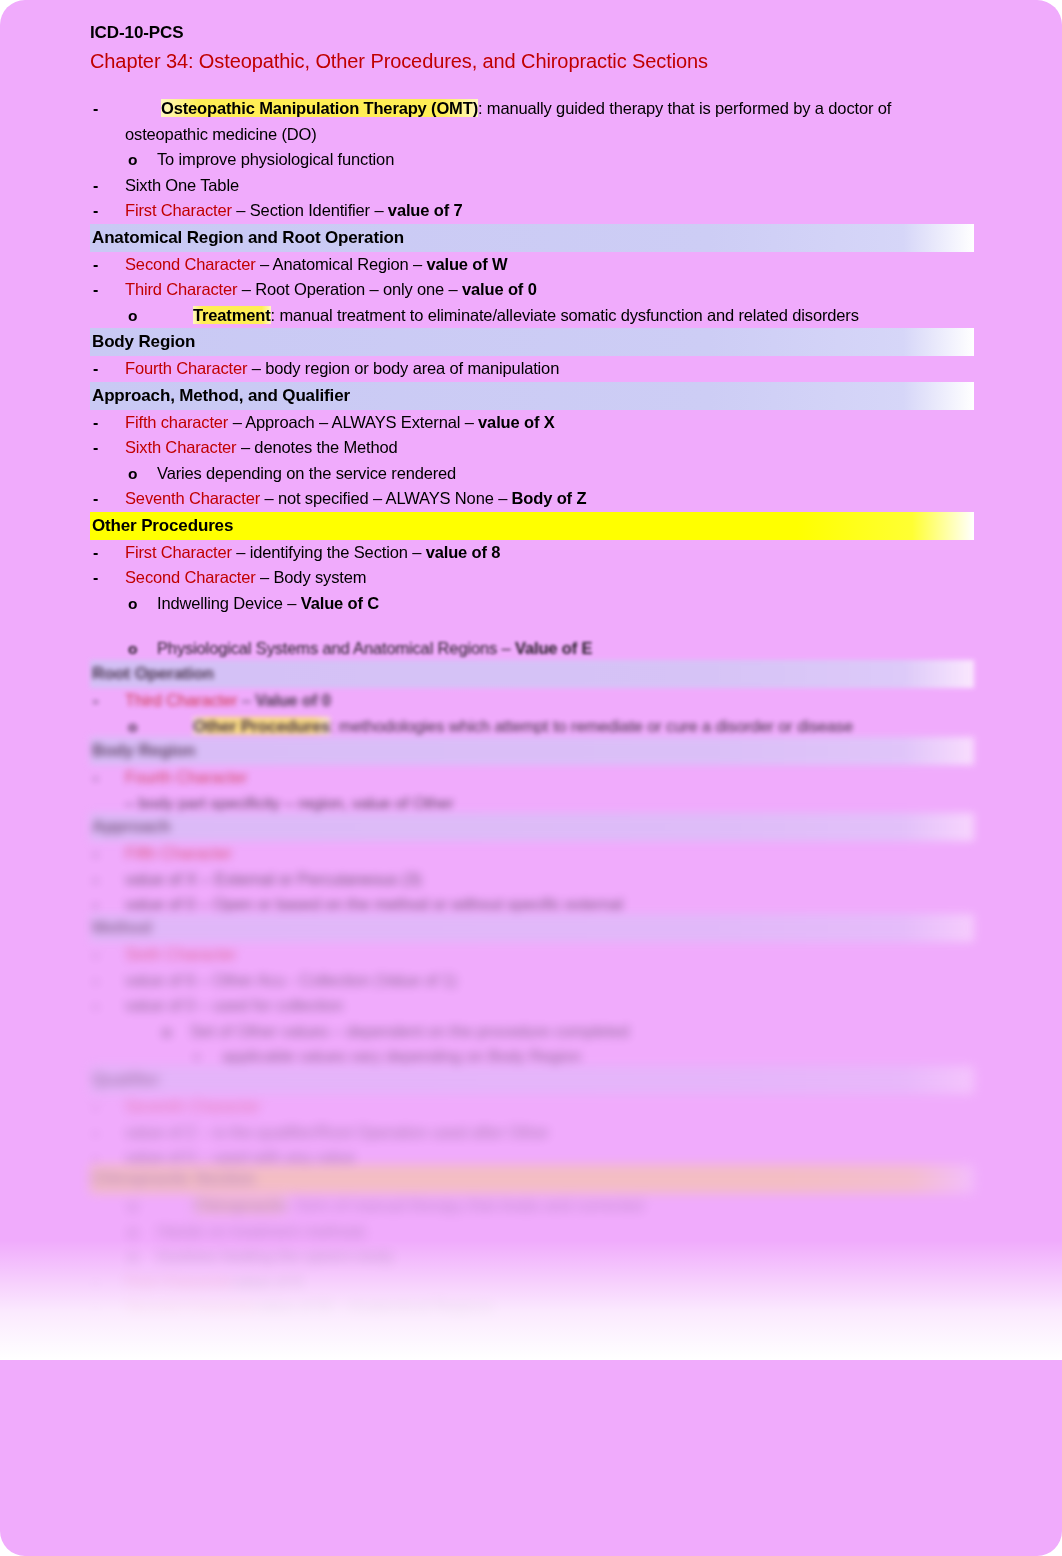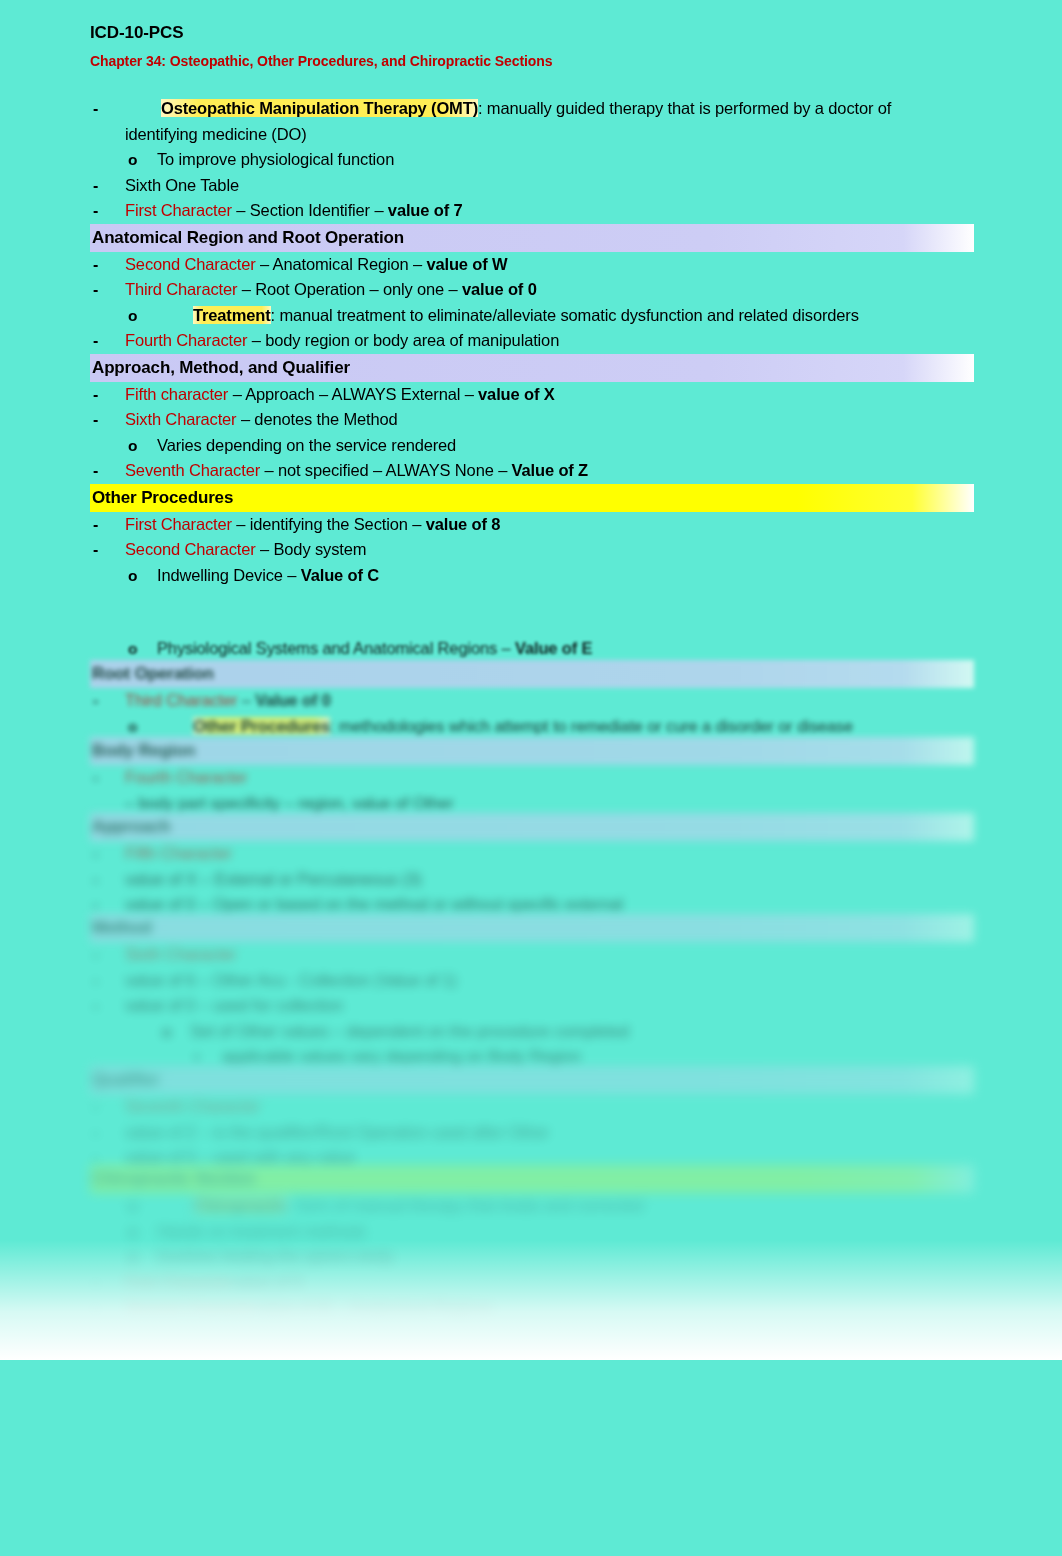--- a/index.html
+++ b/index.html
@@ -14,40 +14,41 @@
     font-family: "Liberation Sans", sans-serif;
     color: #000000;
     overflow: hidden;
   }
 
   .page {
     position: absolute;
     left: 0; top: 0;
     width: 1062px;
     height: 1556px;
-    background: #5eead4;
+    background: #f0abfc;
+    border-radius: 25px;
   }
 
   .content {
     position: absolute;
     left: 90px;
     top: 20px;
     width: 890px;
   }
 
   
   .doc-title {
     font-size: 17px;
     font-weight: bold;
     line-height: 25px;
     letter-spacing: -0.1px;
   }
   .chapter-title {
-    font-size: 14px;
-    font-weight: bold;
+    font-size: 20px;
+    font-weight: normal;
     color: #C00000;
     line-height: 26px;
     margin-top: 3px;
     letter-spacing: -0.1px;
   }
 
   .spacer-lg { height: 22px; }
 
   
   .band {
@@ -162,21 +163,21 @@
     <div class="doc-title">ICD-10-PCS</div>
     <div class="chapter-title">Chapter 34: Osteopathic, Other Procedures, and Chiropractic Sections</div>
 
     <div class="spacer-lg"></div>
 
 
     <div class="row">
       <span class="dash">-</span><span class="bold hl-soft">Osteopathic Manipulation Therapy (OMT)</span><span>: manually guided therapy that is performed by a doctor of</span>
     </div>
     <div class="row cont">
-      <span>identifying medicine (DO)</span>
+      <span>osteopathic medicine (DO)</span>
     </div>
     <div class="row sub">
       <span class="circ">o</span><span>To improve physiological function</span>
     </div>
     <div class="row">
       <span class="dash">-</span><span>Sixth One Table</span>
     </div>
     <div class="row">
       <span class="dash">-</span><span class="red">First Character</span><span> – Section Identifier – </span><span class="bold">value of 7</span>
     </div>
@@ -186,38 +187,39 @@
     <div class="row">
       <span class="dash">-</span><span class="red">Second Character</span><span> – Anatomical Region – </span><span class="bold">value of W</span>
     </div>
     <div class="row">
       <span class="dash">-</span><span class="red">Third Character</span><span> – Root Operation – only one – </span><span class="bold">value of 0</span>
     </div>
     <div class="row sub">
       <span class="circ">o</span><span class="bold hl-soft">Treatment</span><span>: manual treatment to eliminate/alleviate somatic dysfunction and related disorders</span>
     </div>
 
+    <div class="band band-blue">Body Region</div>
 
     <div class="row">
       <span class="dash">-</span><span class="red">Fourth Character</span><span> – body region or body area of manipulation</span>
     </div>
 
     <div class="band band-blue">Approach, Method, and Qualifier</div>
 
     <div class="row">
       <span class="dash">-</span><span class="red">Fifth character</span><span> – Approach – ALWAYS External – </span><span class="bold">value of X</span>
     </div>
     <div class="row">
       <span class="dash">-</span><span class="red">Sixth Character</span><span> – denotes the Method</span>
     </div>
     <div class="row sub">
       <span class="circ">o</span><span>Varies depending on the service rendered</span>
     </div>
     <div class="row">
-      <span class="dash">-</span><span class="red">Seventh Character</span><span> – not specified – ALWAYS None – </span><span class="bold">Value of Z</span>
+      <span class="dash">-</span><span class="red">Seventh Character</span><span> – not specified – ALWAYS None – </span><span class="bold">Body of Z</span>
     </div>
 
     <div class="band band-yellow">Other Procedures</div>
 
     <div class="row">
       <span class="dash">-</span><span class="red">First Character</span><span> – identifying the Section – </span><span class="bold">value of 8</span>
     </div>
     <div class="row">
       <span class="dash">-</span><span class="red">Second Character</span><span> – Body system</span>
     </div>

